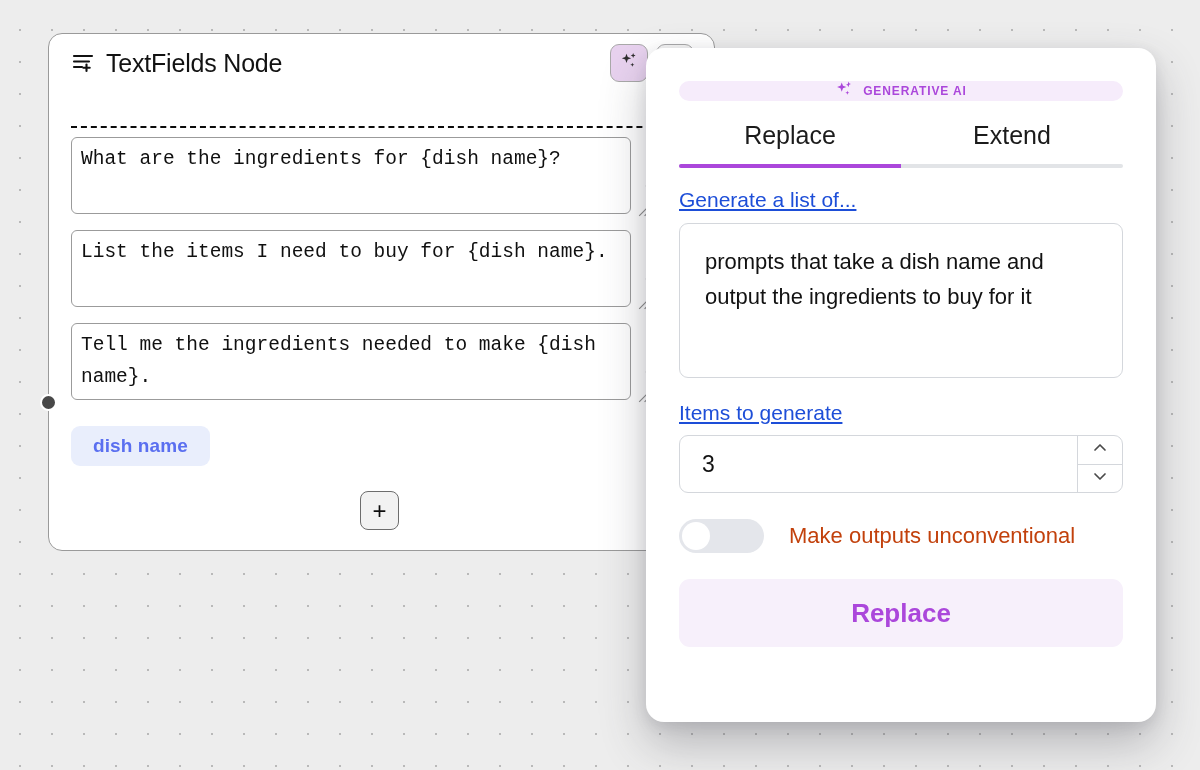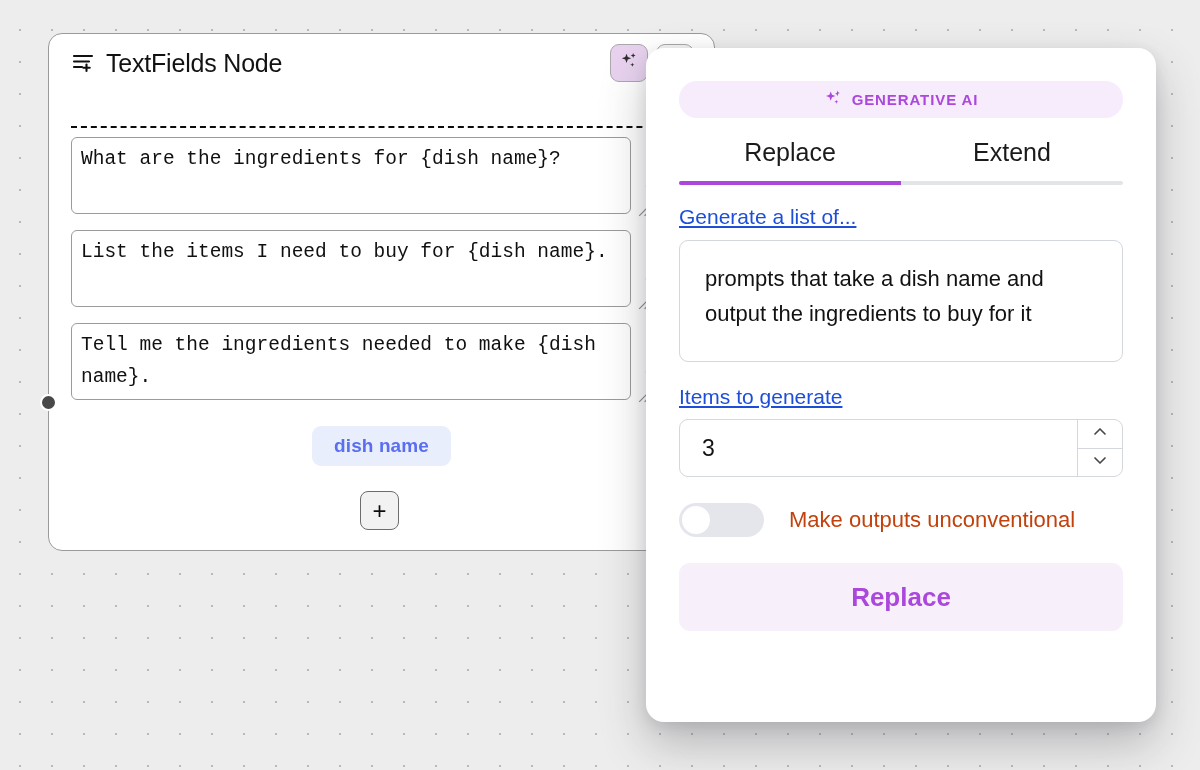--- a/index.html
+++ b/index.html
@@ -148,21 +148,20 @@
     padding-top: 6px;
     color: #b0b0b0;
   }
 
   .row-icons svg { width: 22px; height: 22px; display: block; }
 
   .chip-row {
     padding: 0 22px;
     margin-top: 26px;
     position: relative;
-    text-align: center;
   }
 
   #var-chip {
     display: inline-block;
     background: #e9eefc;
     color: #5a6ff0;
     font-weight: bold;
     font-size: 19px;
     padding: 9px 22px;
     border-radius: 9px;
@@ -205,29 +204,29 @@
     width: 510px;
     height: 674px;
     background: #ffffff;
     border-radius: 18px;
     box-shadow: 0 22px 46px rgba(60,60,70,0.30),
                 0 4px 14px rgba(60,60,70,0.12);
     padding: 33px 33px 0 33px;
   }
 
   #gen-badge {
-    height: 37px;
+    height: 20px;
     border-radius: 18px;
     background: #f6ecfb;
     display: flex;
     align-items: center;
     justify-content: center;
     gap: 9px;
     color: #ab47db;
-    font-size: 15px;
+    font-size: 12px;
     font-weight: bold;
     letter-spacing: 0.9px;
   }
 
   #gen-badge svg { width: 19px; height: 19px; }
 
   #tabs {
     display: flex;
     margin-top: 20px;
   }
@@ -256,21 +255,21 @@
 
   .panel-label {
     font-size: 21px;
     color: #1d4ed8;
     margin-top: 20px;
     margin-bottom: 11px;
     text-decoration: underline;
   }
 
   #prompt-box {
-    height: 122px;
+    height: 155px;
     border: 1.5px solid #d4d7dc;
     border-radius: 9px;
     padding: 21px 25px;
     font-size: 22px;
     line-height: 1.58;
     color: #121212;
     overflow: hidden;
   }
 
   #items-label { margin-top: 23px; margin-bottom: 10px; }

